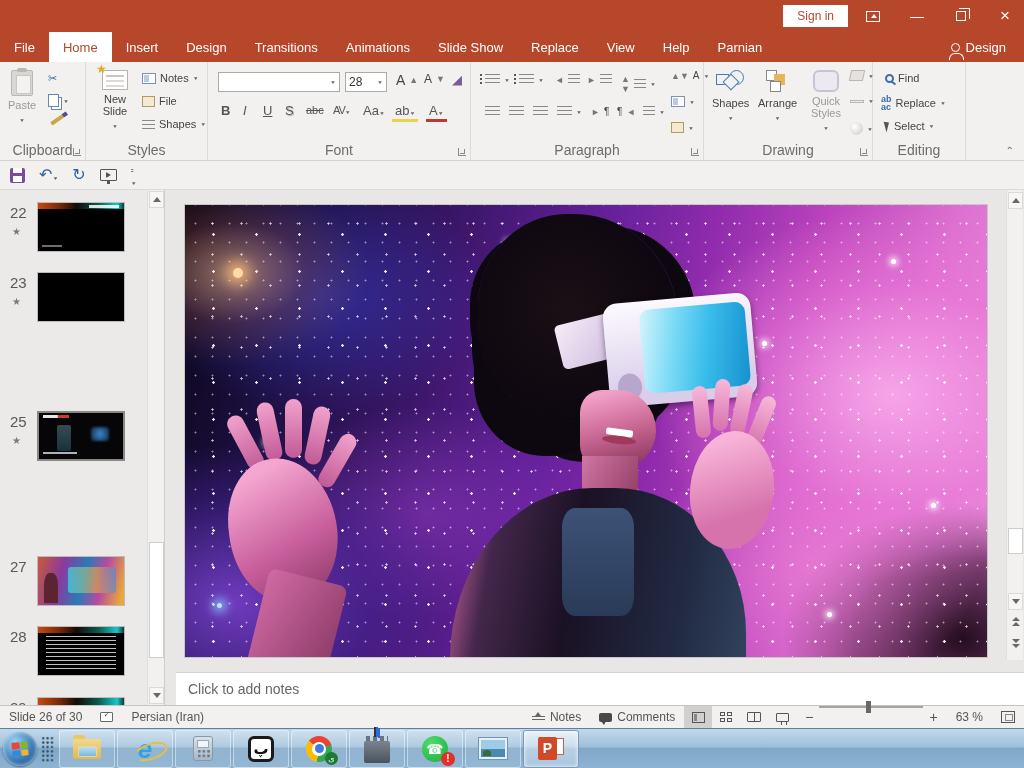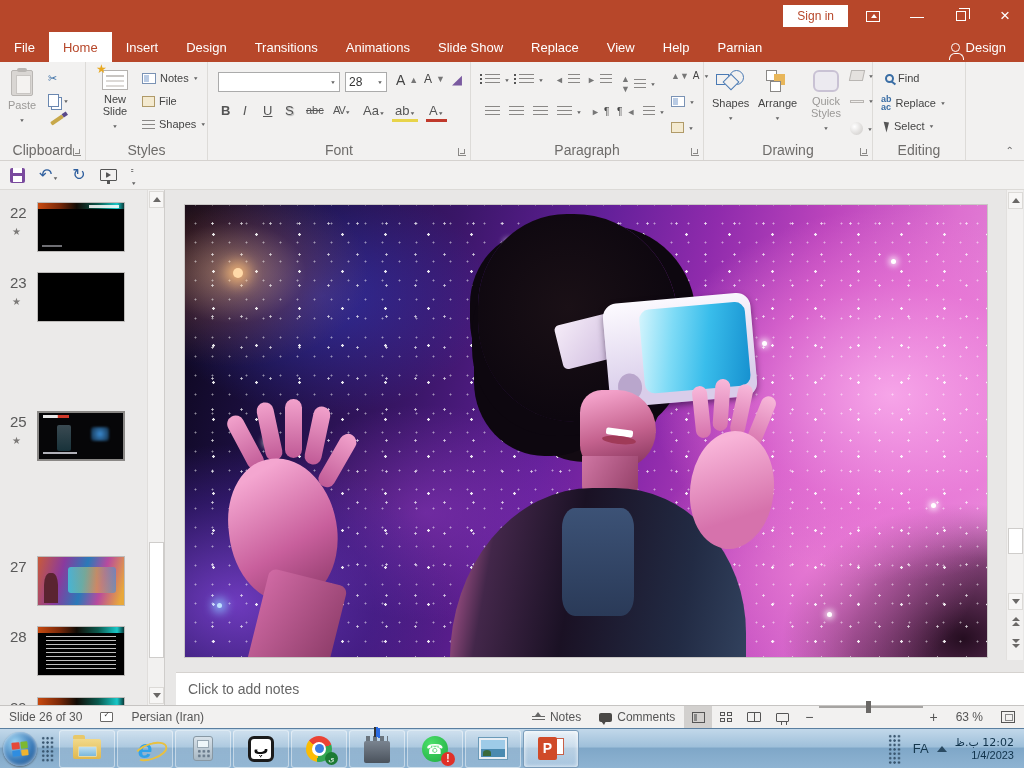--- a/index.html
+++ b/index.html
@@ -680,24 +680,15 @@
       </div>
     <div class="tbtn">
         <span class="pic"></span>
       </div>
     <div class="tbtn active">
       <span class="ppt">
           <span class="page"></span>
           <span class="pp">P</span>
         </span>
     </div>
-    <div class="tray">
-      <div class="gdots" style="height:30px"></div>
-      <span style="font-size:13px;cursor:pointer">FA</span>
-      <span class="trayup"></span>
-      <div class="clock">
-        <div class="fa-rtl">12:02 ب.ظ</div>
-        <div>1/4/2023</div>
-      </div>
-    </div>
   </div>
 
 </div>
 
 </body></html>

